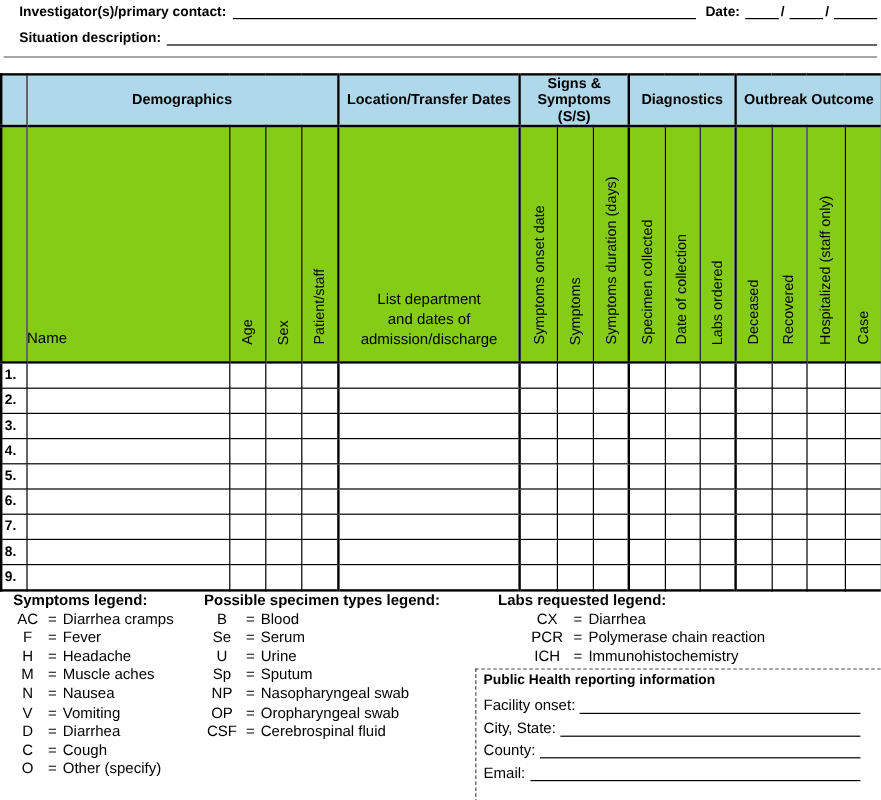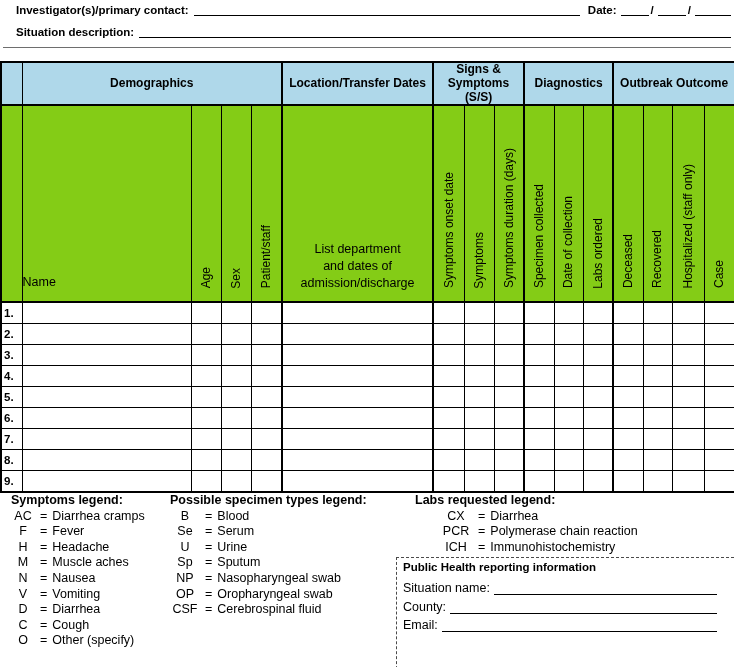--- a/index.html
+++ b/index.html
@@ -428,21 +428,25 @@
         <span class="eq">=</span>
         <span>Immunohistochemistry</span>
       </div>
     </div>
 </div>
 
 <div id="reporting">
   <div class="rtitle">Public Health reporting information</div>
   <div id="rfields">
       <div class="rfield">
-        <span>Situation name:</span>
+        <span>Facility onset:</span>
+        <span class="rline"></span>
+      </div>
+      <div class="rfield">
+        <span>City, State:</span>
         <span class="rline"></span>
       </div>
       <div class="rfield">
         <span>County:</span>
         <span class="rline"></span>
       </div>
       <div class="rfield">
         <span>Email:</span>
         <span class="rline"></span>
       </div>

